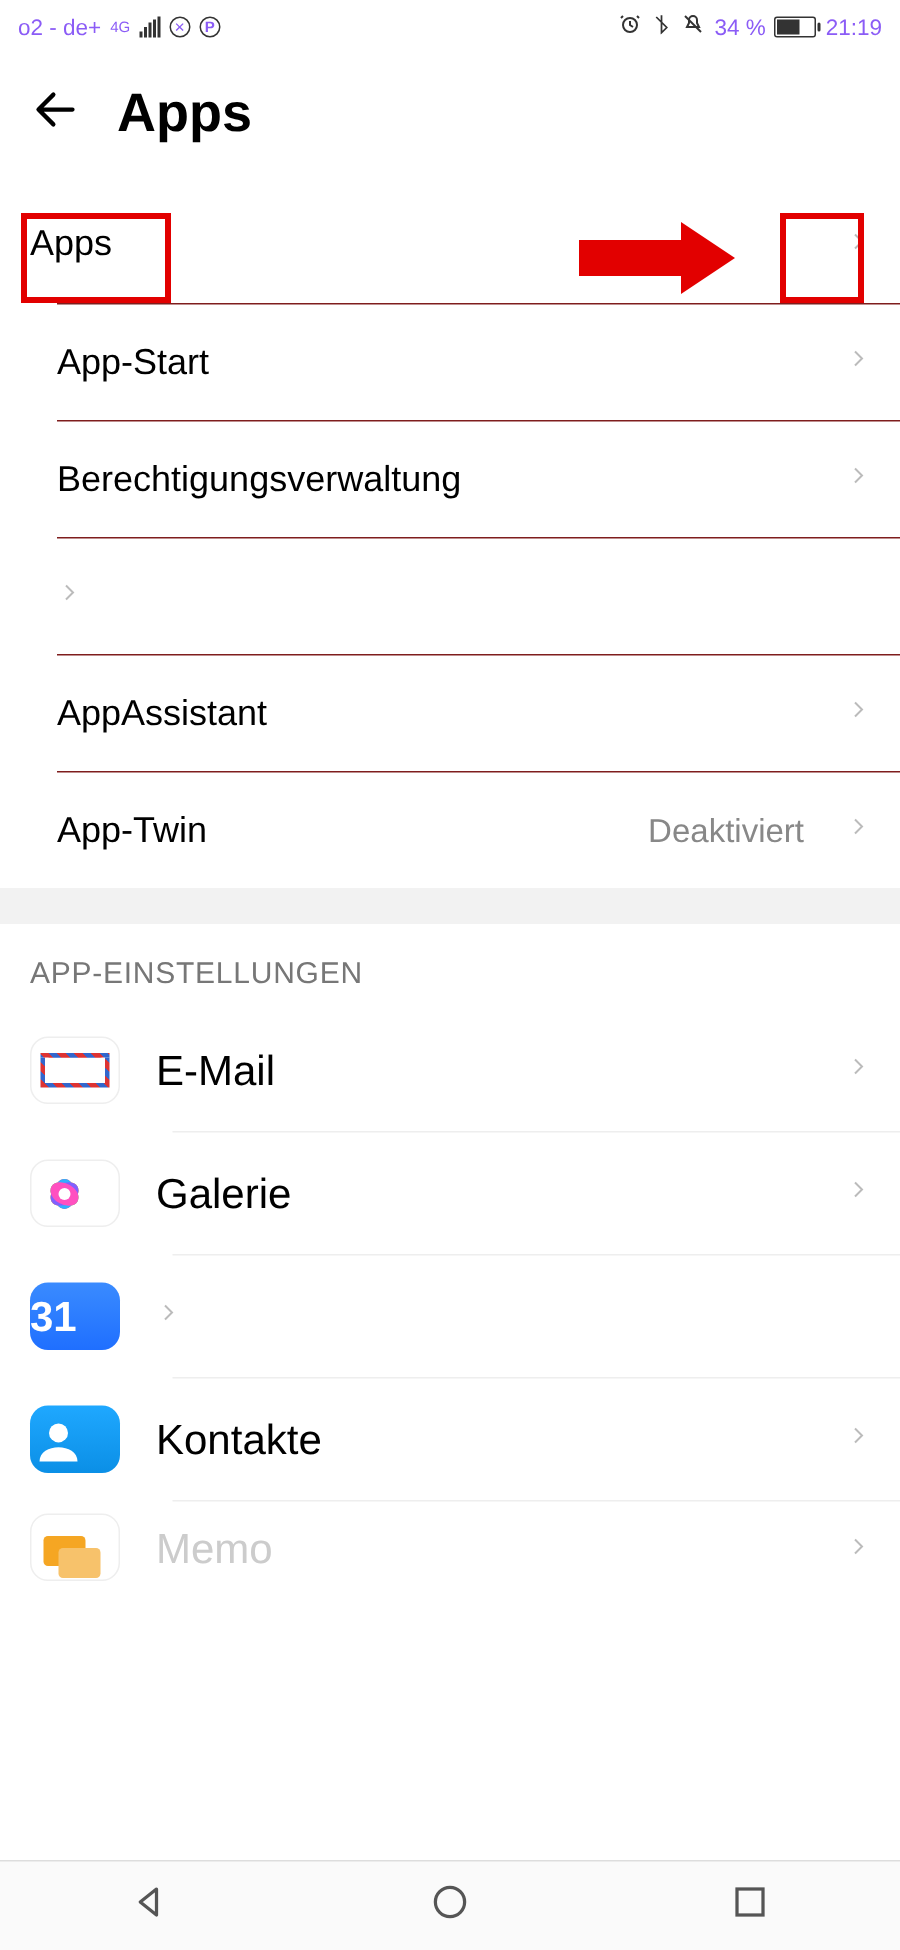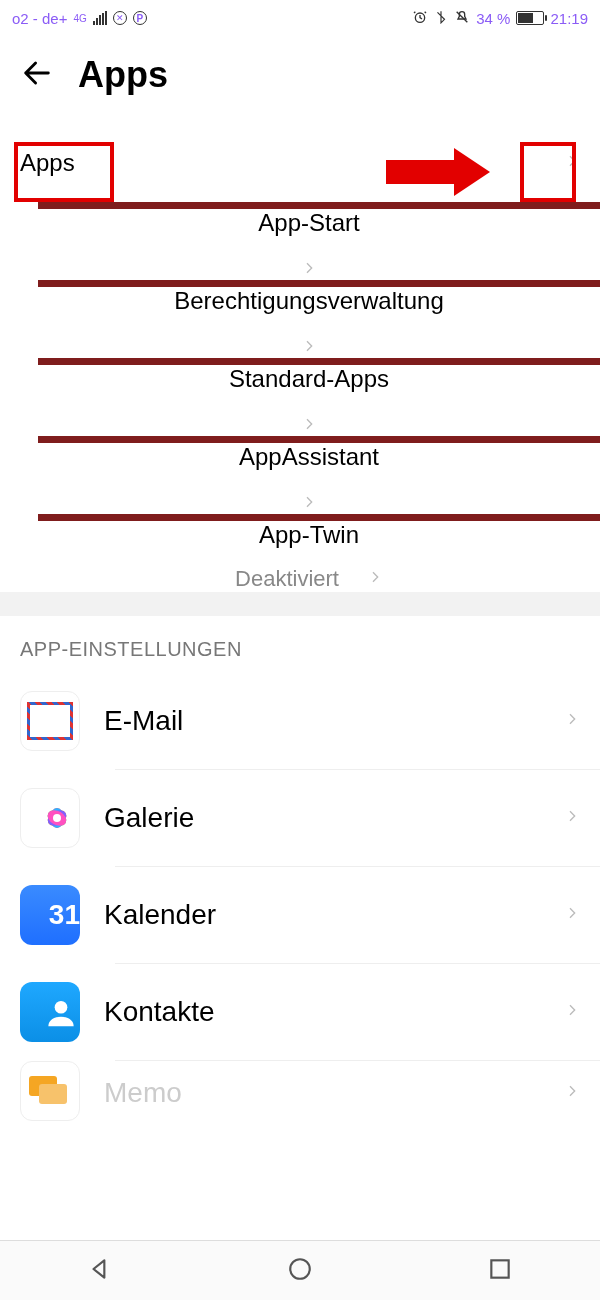--- a/index.html
+++ b/index.html
@@ -7,30 +7,30 @@
   .statusbar { height: 36px; display: flex; align-items: center; justify-content: space-between; padding: 0 12px; font-size: 15px; color: #8b5cf6; }
   .sb-left, .sb-right { display: flex; align-items: center; gap: 6px; }
   .sb-right .battery { width: 28px; height: 14px; border: 1.5px solid #333; border-radius: 2px; position: relative; display: inline-block; }
   .sb-right .battery::after { content: ""; position: absolute; right: -4px; top: 3px; width: 2px; height: 6px; background: #333; border-radius: 1px; }
   .sb-right .battery .fill { position: absolute; left: 1px; top: 1px; bottom: 1px; width: 57%; background: #333; }
   .titlebar { display: flex; align-items: center; padding: 18px 20px 28px 20px; gap: 24px; }
   .back-arrow svg { width: 34px; height: 34px; }
   .title { font-size: 36px; font-weight: 700; }
   .section { background: #fff; }
   .row { display: flex; align-items: center; height: 78px; padding: 0 20px; justify-content: space-between; position: relative; }
-  .row + .row { border-top: 7px solid #7f1d1d; margin-left: 38px; padding-left: 0; flex-direction: column; }
+  .row + .row { border-top: 1px solid #7f1d1d; margin-left: 38px; padding-left: 0; }
   .row .label { font-size: 24px; color: #000; }
   .row .value { font-size: 22px; color: #888; margin-right: 8px; }
   .chev svg { width: 16px; height: 16px; }
   .chev path { stroke: #bbb; stroke-width: 2; fill: none; }
   .right { display: flex; align-items: center; gap: 20px; }
   .gap { height: 24px; background: #f2f2f2; }
   .section-header { padding: 22px 20px 12px 20px; font-size: 20px; color: #777; letter-spacing: 0.5px; }
   .app-row { display: flex; align-items: center; padding: 18px 20px; }
-  .app-row .icon { width: 60px; height: 60px; border-radius: 12px; margin-right: 24px; display: flex; align-items: center; justify-content: flex-end; }
+  .app-row .icon { width: 60px; height: 45px; border-radius: 12px; margin-right: 24px; display: flex; align-items: center; justify-content: flex-start; }
   .app-row .app-label { font-size: 28px; flex: 1; }
   .app-divider { height: 1px; background: #eee; margin-left: 115px; }
   
   .ico-mail { background: linear-gradient(#fff,#fff); border: 1px solid #eee; position: relative; }
   .ico-mail::before { content:""; position:absolute; inset:10px 6px; border:3px solid; border-image: repeating-linear-gradient(45deg,#d33,#d33 4px,#36c 4px,#36c 8px) 3; clip-path: polygon(0 0,100% 0,50% 55%); }
   .ico-mail::after { content:""; position:absolute; inset:10px 6px; border:3px solid; border-image: repeating-linear-gradient(45deg,#d33,#d33 4px,#36c 4px,#36c 8px) 3; }
   .ico-gallery { background:#fff; border:1px solid #eee; }
   .ico-gallery svg { width: 44px; height:44px; }
   .ico-calendar { background: linear-gradient(#3a8bff,#1f6fff); color:#fff; font-size:28px; font-weight:600; }
   .ico-contacts { background: linear-gradient(#1fa8ff,#0b8fe6); }
@@ -133,21 +133,20 @@
       </div>
       <div class="row">
         <span class="label">Berechtigungsverwaltung</span>
         <span class="right">
             <span class="chev"><svg viewBox="0 0 24 24">
                 <path d="M9 5l7 7-7 7"></path>
               </svg></span>
           </span>
       </div>
       <div class="row">
-        <span class="label">Standard-Apps</span>
         <span class="right">
             <span class="chev"><svg viewBox="0 0 24 24">
                 <path d="M9 5l7 7-7 7"></path>
               </svg></span>
           </span>
       </div>
       <div class="row">
         <span class="label">AppAssistant</span>
         <span class="right">
             <span class="chev"><svg viewBox="0 0 24 24">
@@ -198,21 +197,20 @@
         <span class="chev"><svg viewBox="0 0 24 24">
               <path d="M9 5l7 7-7 7"></path>
             </svg></span>
       </div>
       <div class="app-divider"></div>
 
       <div class="app-row">
         <div class="icon ico-calendar">
             <span>31</span>
           </div>
-        <span class="app-label">Kalender</span>
         <span class="chev"><svg viewBox="0 0 24 24">
               <path d="M9 5l7 7-7 7"></path>
             </svg></span>
       </div>
       <div class="app-divider"></div>
 
       <div class="app-row">
         <div class="icon ico-contacts">
           <svg viewBox="0 0 24 24">
               <circle cx="12" cy="9" r="4" fill="#fff"></circle>

